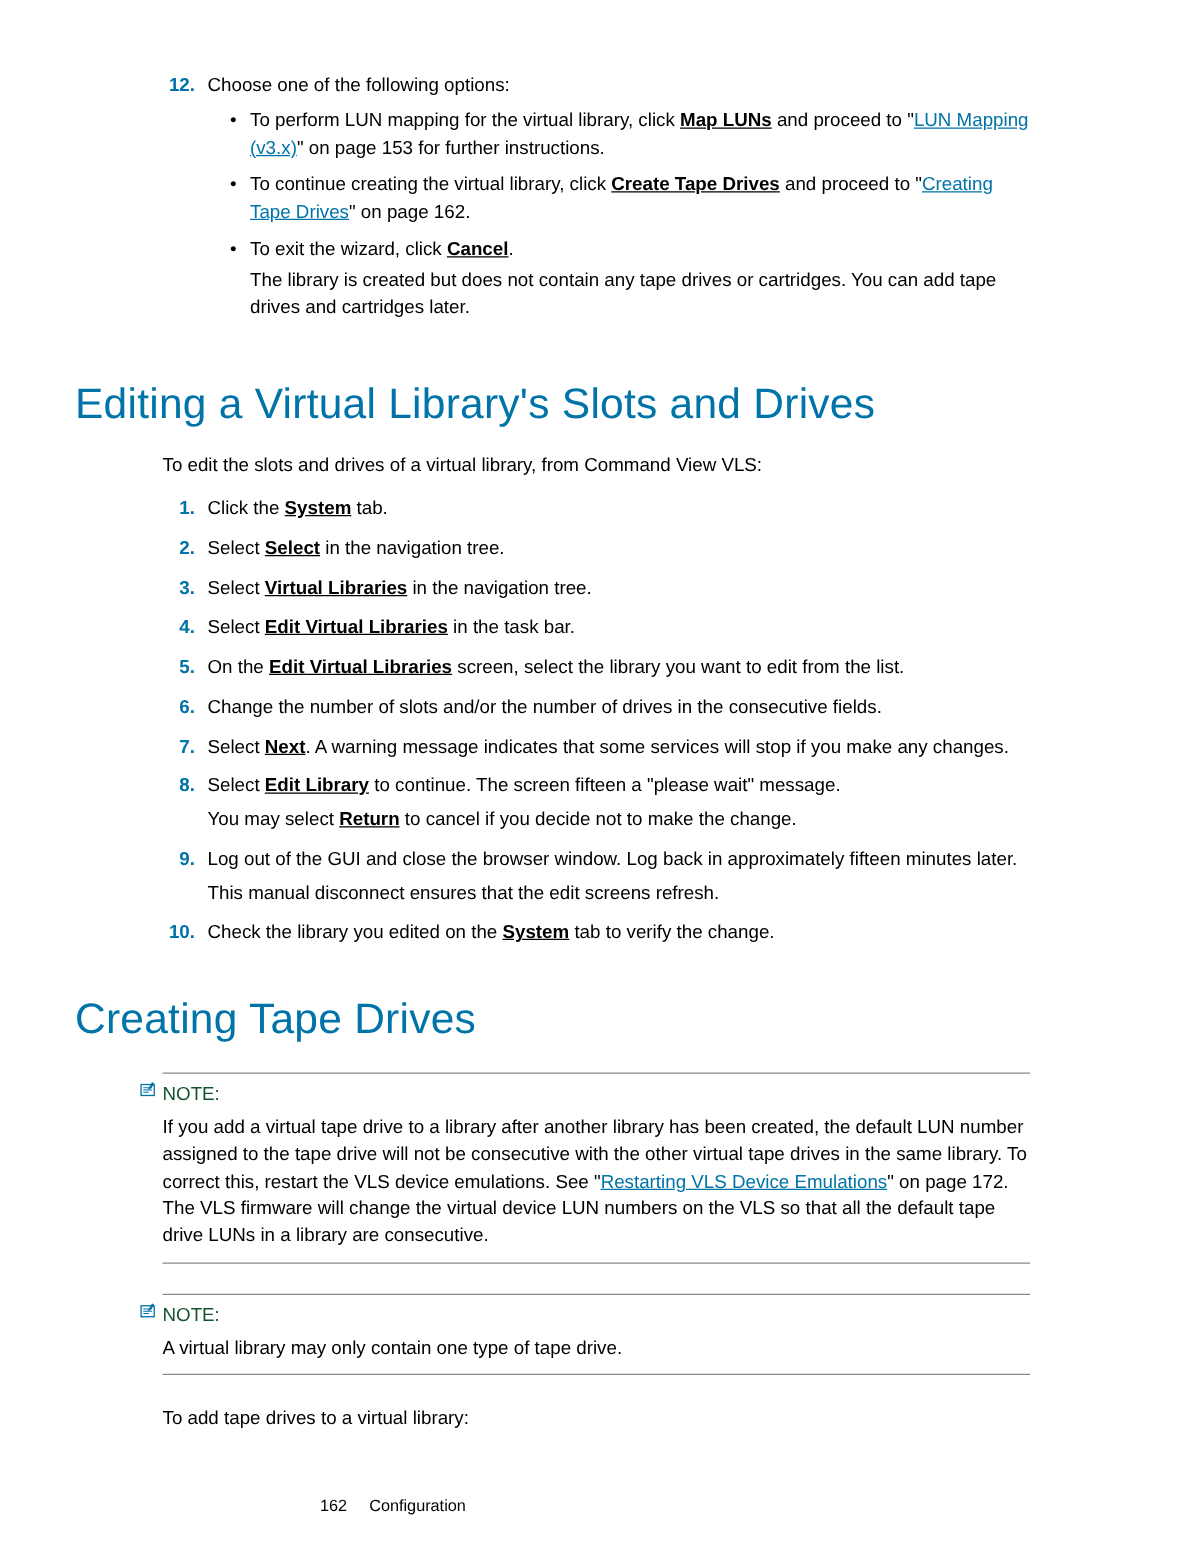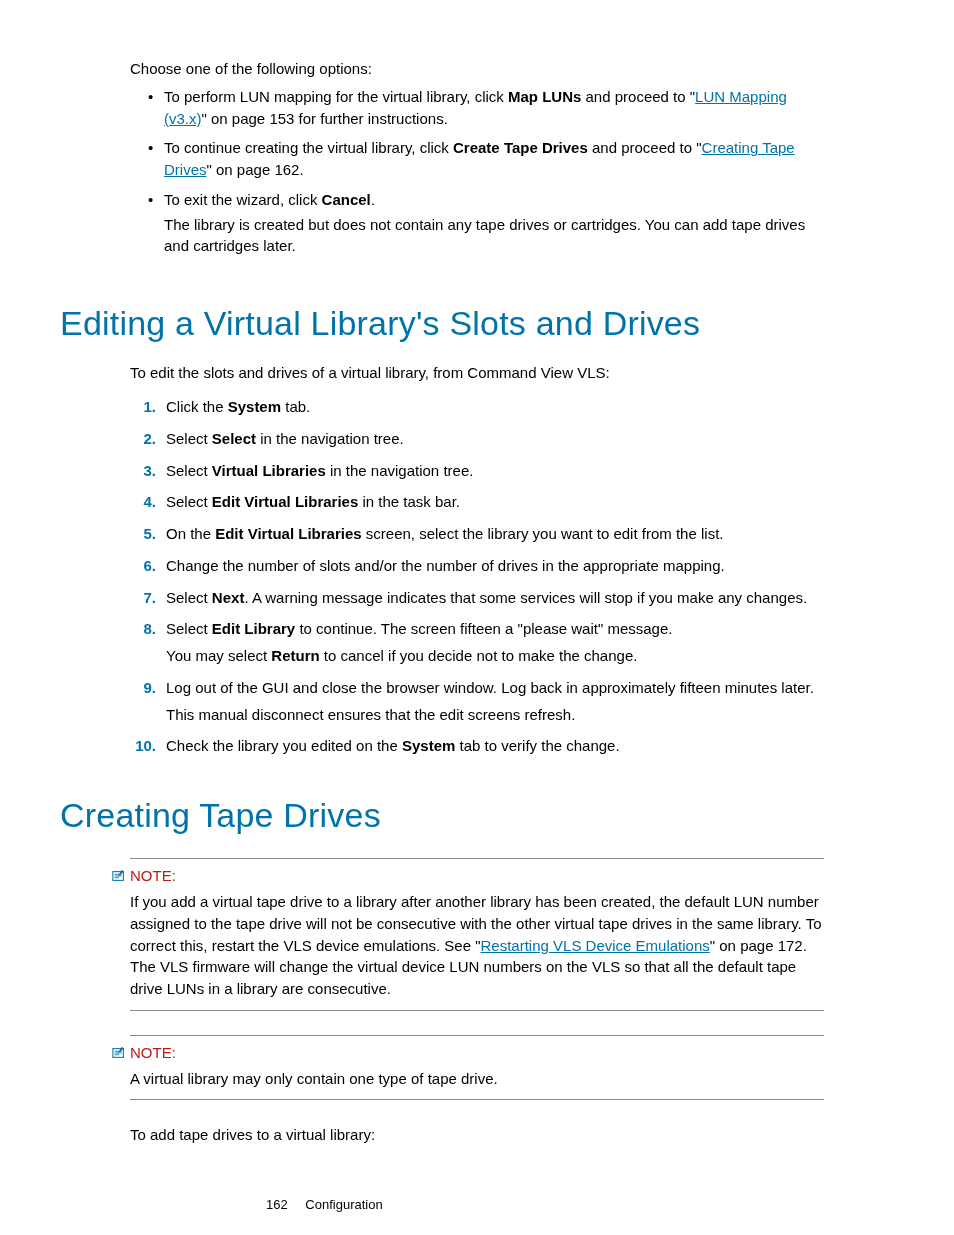--- a/index.html
+++ b/index.html
@@ -74,62 +74,62 @@
     border-top: 1px solid #888;
     margin: 0 0 6px 0;
   }
   .note-rule-bottom {
     border: none;
     border-top: 1px solid #888;
     margin: 10px 0 0 0;
   }
   .note-header {
     display: flex;
-    align-items: center;
-    color: #b91c1c;
+    color: #14532d;
     font-size: 15px;
     margin-bottom: 4px;
     margin-left: -18px;
   }
   .note-icon {
     width: 14px;
     height: 14px;
     margin-right: 4px;
     flex-shrink: 0;
   }
   .note-body {
     margin: 0;
   }
   .link {
     color: #0073a8;
     text-decoration: underline;
     cursor: pointer;
   }
-  b { font-weight: bold; }
+  b { font-weight: bold; text-decoration: underline; }
   .footer {
     position: absolute;
     bottom: 78px;
-    left: 136px;
+    left: 126px;
     font-size: 13px;
   }
   .footer .pagenum {
     margin-right: 14px;
   }
   .page-wrap {
     position: relative;
     min-height: 1235px;
     box-sizing: border-box;
   }
 </style>
 </head>
 <body>
 <div class="page-wrap">
 
 <ol class="step-list">
   <li class="step-item">
+    <span class="step-num">12.</span>
     <div class="step-body">
       <span>Choose one of the following options:</span>
       <ul class="bullet-list">
         <li class="bullet-item">
           <span>To perform LUN mapping for the virtual library, click </span><b>Map LUNs</b><span> and proceed to "</span><span class="link">LUN Mapping (v3.x)</span><span>" on page 153 for further instructions.</span>
         </li>
         <li class="bullet-item">
           <span>To continue creating the virtual library, click </span><b>Create Tape Drives</b><span> and proceed to "</span><span class="link">Creating Tape Drives</span><span>" on page 162.</span>
         </li>
         <li class="bullet-item">
@@ -160,21 +160,21 @@
   <li class="step-item">
     <span class="step-num">4.</span>
     <div class="step-body"><span>Select </span><b>Edit Virtual Libraries</b><span> in the task bar.</span></div>
   </li>
   <li class="step-item">
     <span class="step-num">5.</span>
     <div class="step-body"><span>On the </span><b>Edit Virtual Libraries</b><span> screen, select the library you want to edit from the list.</span></div>
   </li>
   <li class="step-item">
     <span class="step-num">6.</span>
-    <div class="step-body">Change the number of slots and/or the number of drives in the appropriate mapping.</div>
+    <div class="step-body">Change the number of slots and/or the number of drives in the consecutive fields.</div>
   </li>
   <li class="step-item">
     <span class="step-num">7.</span>
     <div class="step-body"><span>Select </span><b>Next</b><span>. A warning message indicates that some services will stop if you make any changes.</span></div>
   </li>
   <li class="step-item">
     <span class="step-num">8.</span>
     <div class="step-body">
       <span>Select </span><b>Edit Library</b><span> to continue. The screen fifteen a "please wait" message.</span>
       <div class="step-sub"><span>You may select </span><b>Return</b><span> to cancel if you decide not to make the change.</span></div>

